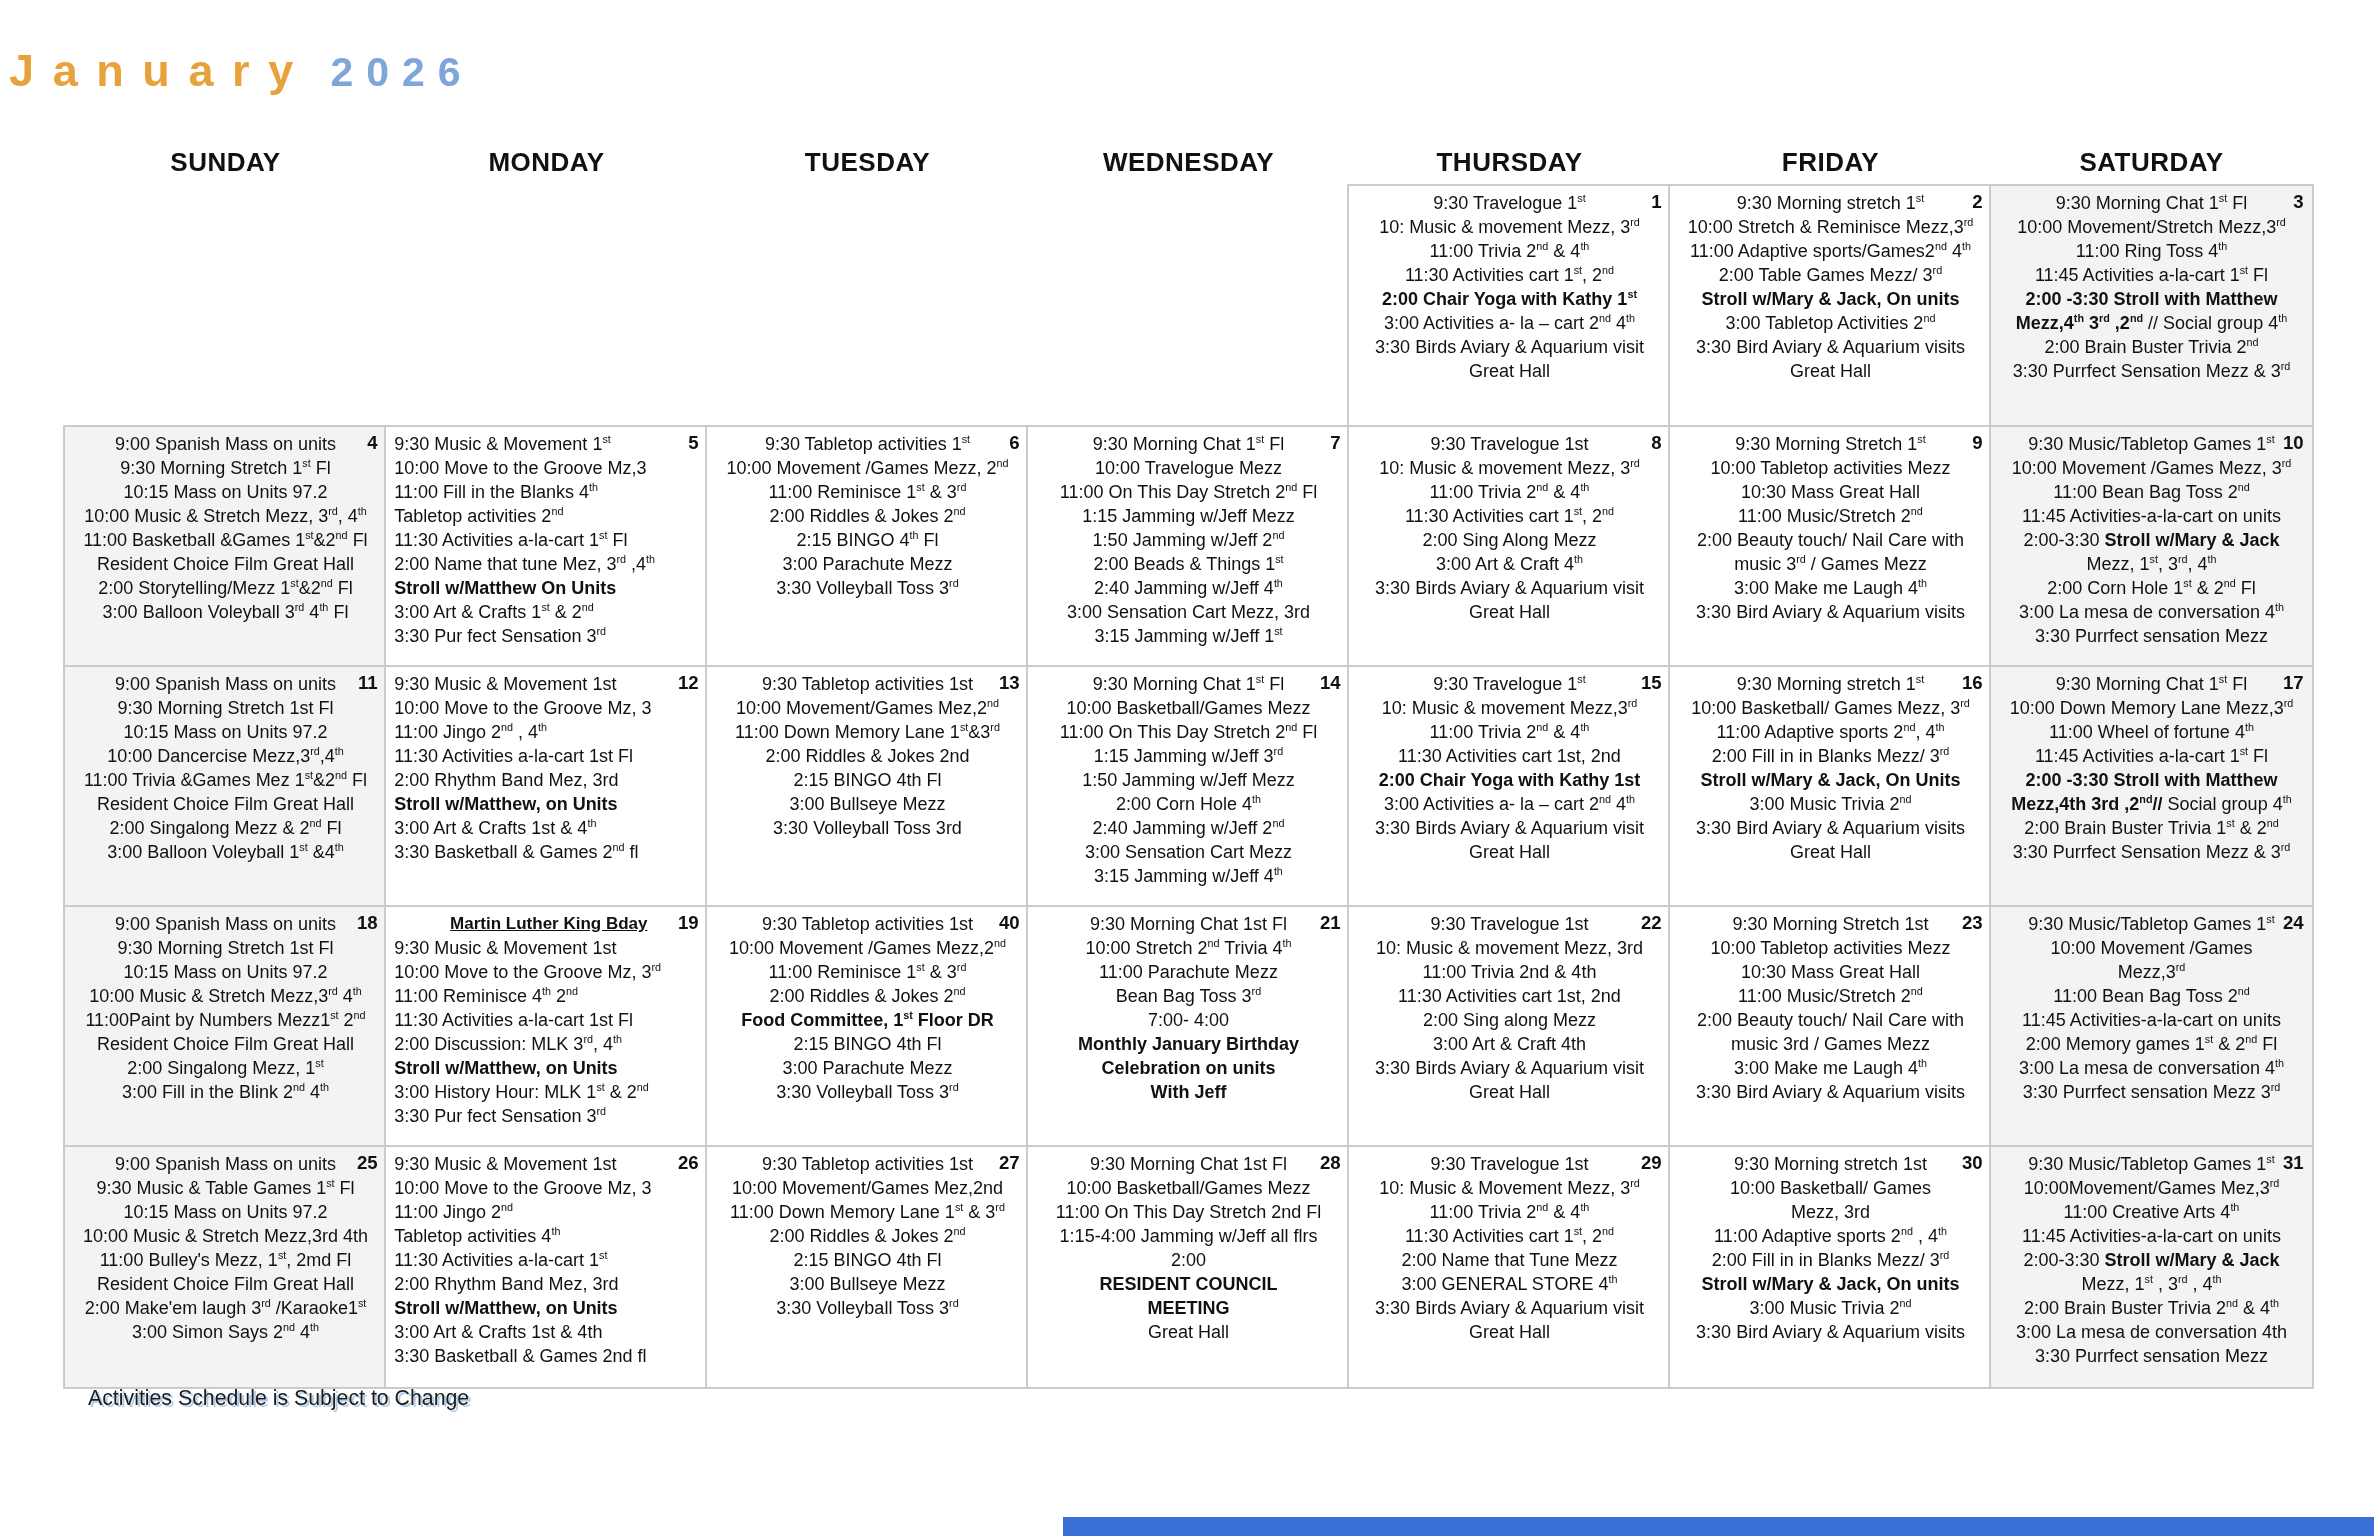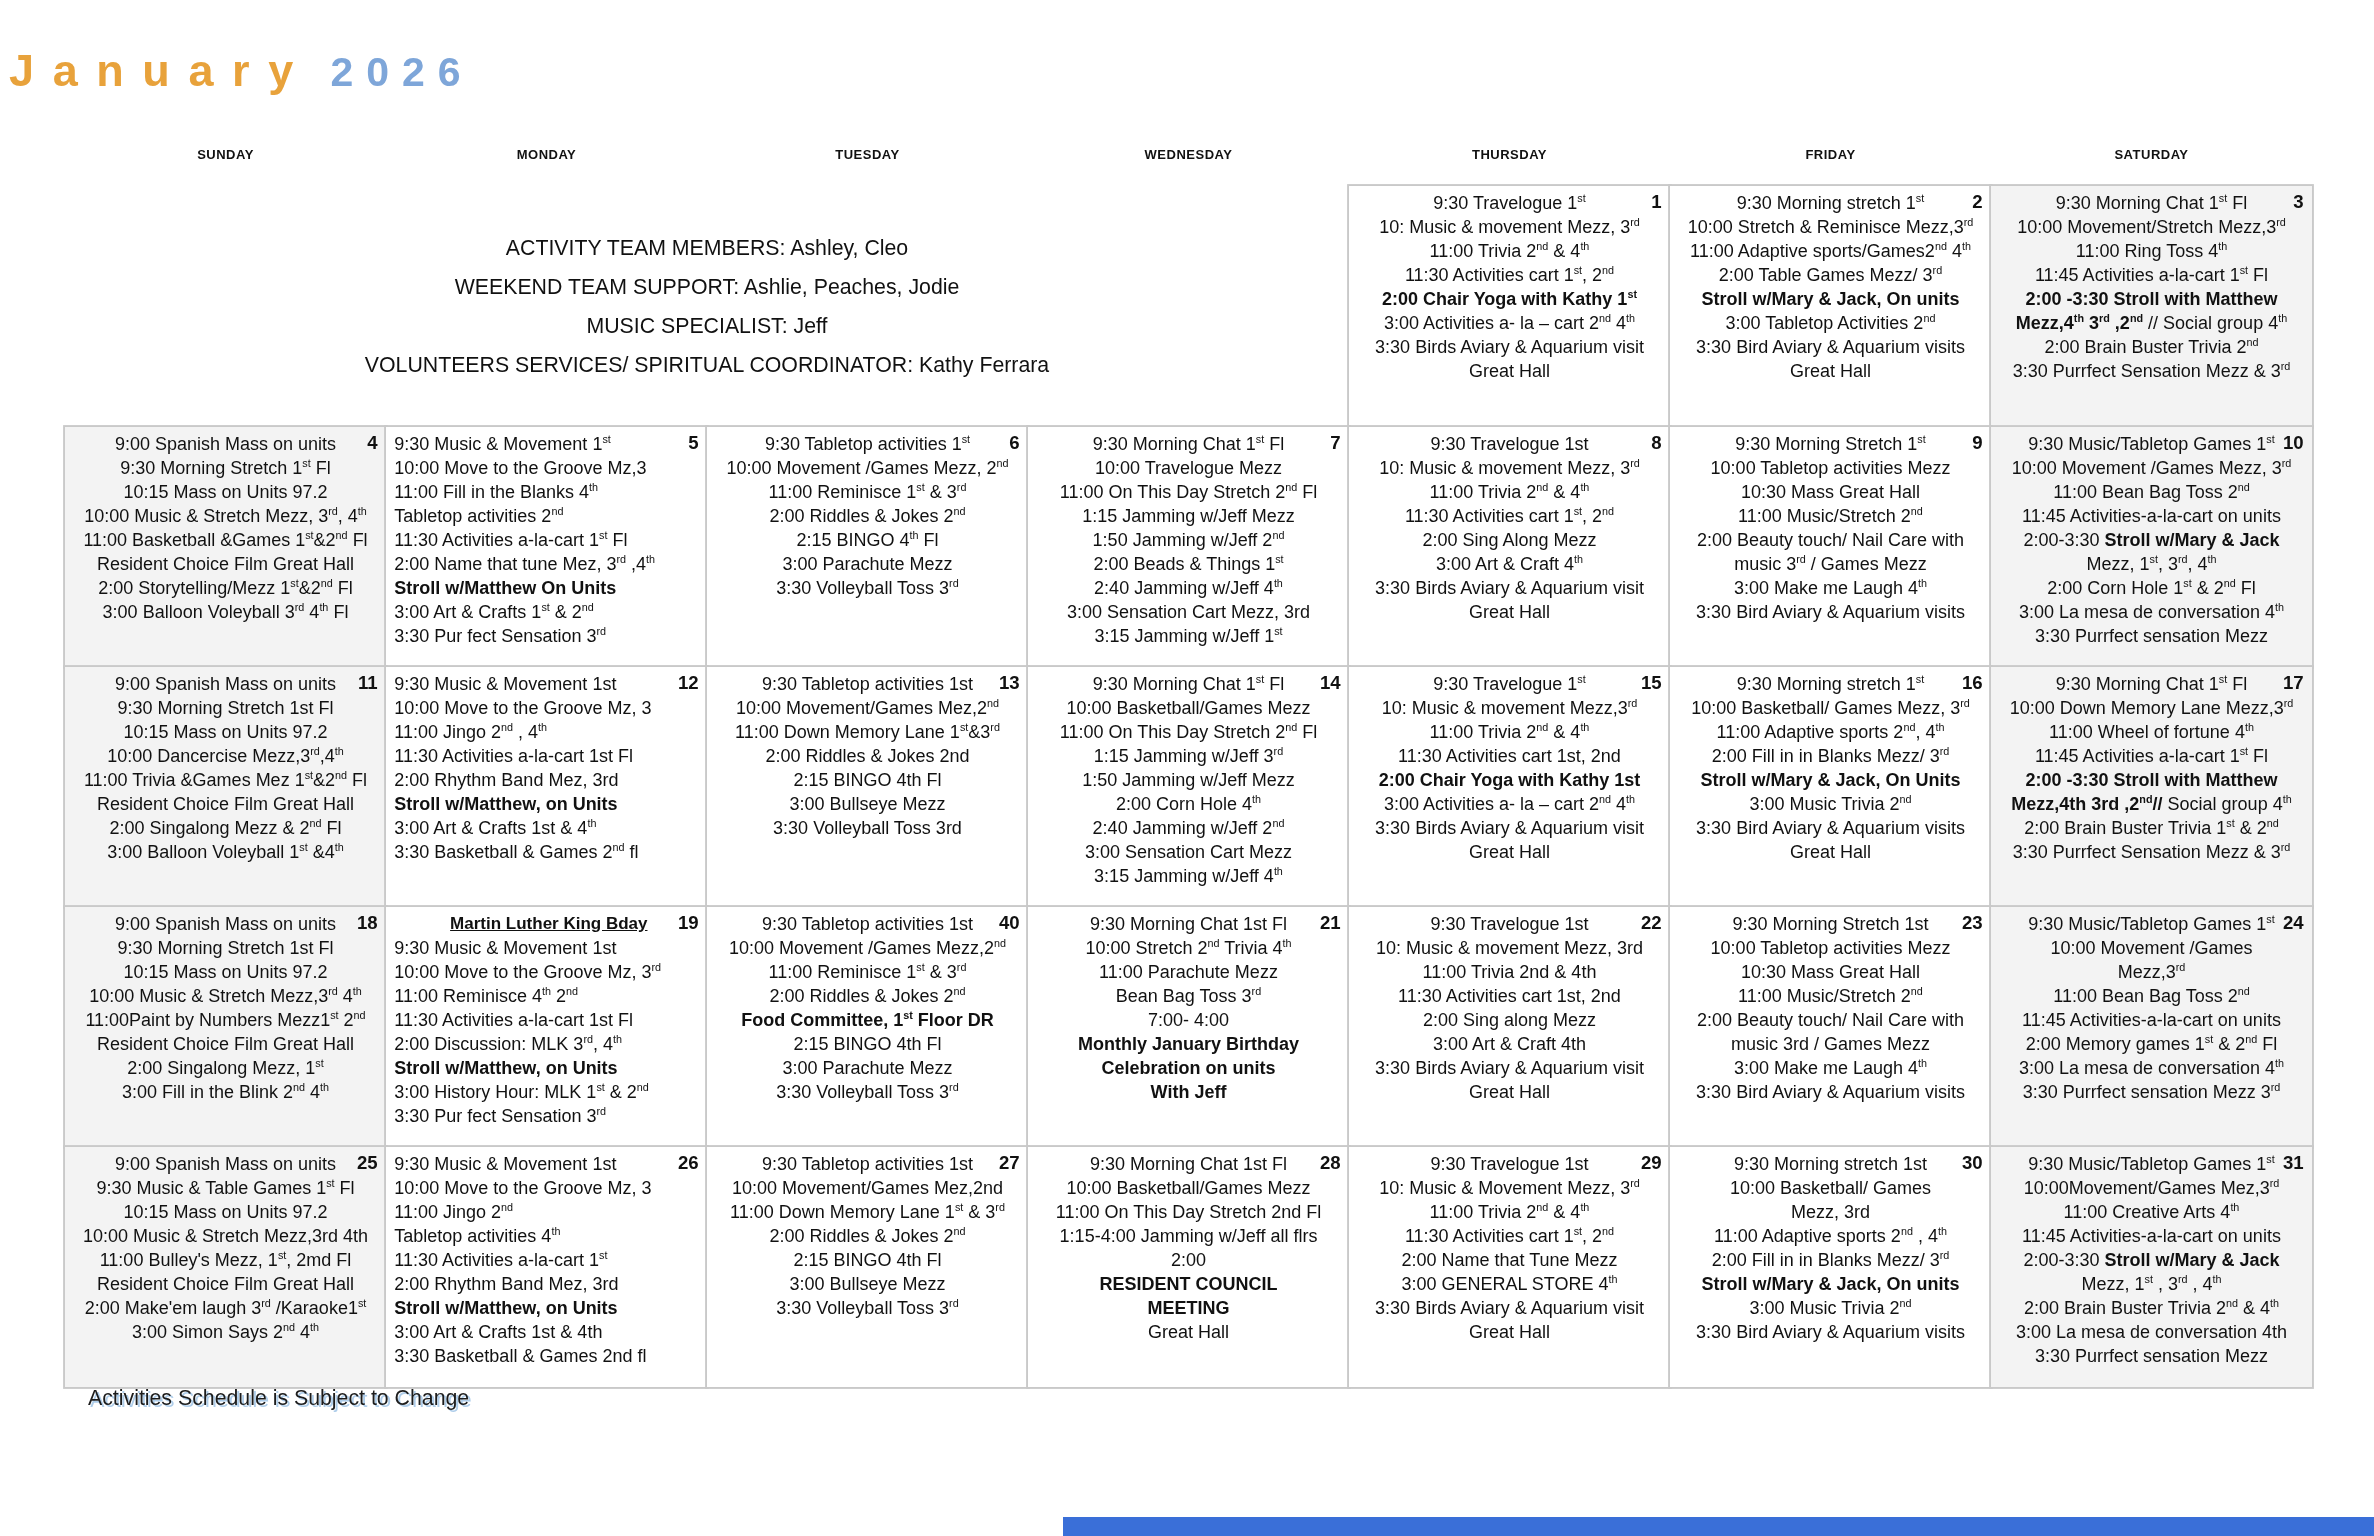--- a/index.html
+++ b/index.html
@@ -2,21 +2,21 @@
 <html style="font-size:15px"><head>
 <meta charset="utf-8">
 <style>
   html,body{margin:0;padding:0;background:#e8e8e8}
   .page{position:relative;width:2375px;height:1536px;background:#ffffff;
         font-family:"Liberation Sans",sans-serif;color:#111;overflow:hidden}
   .title{position:absolute;top:45px;left:9px;width:100%;text-align:left;font-weight:bold;white-space:nowrap}
   .title .mon{color:var(--orange);font-size:45px;letter-spacing:18.6px}
   .title .yr{color:var(--blue);font-size:41px;letter-spacing:13px;margin-left:18.6px}
   #day-headers{position:absolute;left:65px;top:147px;width:2247px;display:grid;grid-template-columns:repeat(7,1fr)}
-  .dh{text-align:center;font-weight:bold;font-size:13px;letter-spacing:0.5px}
+  .dh{text-align:center;font-weight:bold;font-size:26px;letter-spacing:0.5px}
   #grid{position:absolute;left:65px;top:186px;width:2247px;display:grid;
         grid-template-columns:repeat(7,321px);grid-template-rows:241px 240px 240px 240px 240px}
   .cell{box-shadow:0 0 0 1.9px var(--line);background:#fff;position:relative;
         padding:4.6px 3.7px 1.9px 3.7px;text-align:center;font-size:18px;line-height:24px;overflow:hidden}
   .cell.shade{background:var(--shade)}
   .cell.left{text-align:left;padding-left:8.3px}
   .dnum{position:absolute;top:3.7px;right:8.3px;font-weight:bold;font-size:18.6px;background:inherit;padding-left:2.8px}
   .ln b{font-weight:bold}
   sup{font-size:60%;line-height:0;vertical-align:super}
   .hdr{font-weight:bold;text-decoration:underline;text-align:center;font-size:17px}
@@ -44,26 +44,20 @@
       <div class="dh">SUNDAY</div>
       <div class="dh">MONDAY</div>
       <div class="dh">TUESDAY</div>
       <div class="dh">WEDNESDAY</div>
       <div class="dh">THURSDAY</div>
       <div class="dh">FRIDAY</div>
       <div class="dh">SATURDAY</div>
     </div>
 
   <div id="grid">
-      <div class="team-area">
-        <div>ACTIVITY TEAM MEMBERS: Ashley, Cleo</div>
-        <div>WEEKEND TEAM SUPPORT: Ashlie, Peaches, Jodie</div>
-        <div>MUSIC SPECIALIST: Jeff</div>
-        <div>VOLUNTEERS SERVICES/ SPIRITUAL COORDINATOR: Kathy Ferrara</div>
-      </div>
       <div class="cell" style="grid-area: 1 / 5;">
         <span class="dnum">1</span>
         <div class="ln">9:30 Travelogue 1<sup>st</sup></div>
         <div class="ln">10: Music &amp; movement Mezz, 3<sup>rd</sup></div>
         <div class="ln">11:00 Trivia 2<sup>nd</sup> &amp; 4<sup>th</sup></div>
         <div class="ln">11:30 Activities cart 1<sup>st</sup>, 2<sup>nd</sup></div>
         <div class="ln"><b>2:00 Chair Yoga with Kathy 1<sup>st</sup></b></div>
         <div class="ln">3:00 Activities a- la – cart 2<sup>nd</sup> 4<sup>th</sup></div>
         <div class="ln">3:30 Birds Aviary &amp; Aquarium visit</div>
         <div class="ln">Great Hall</div>

